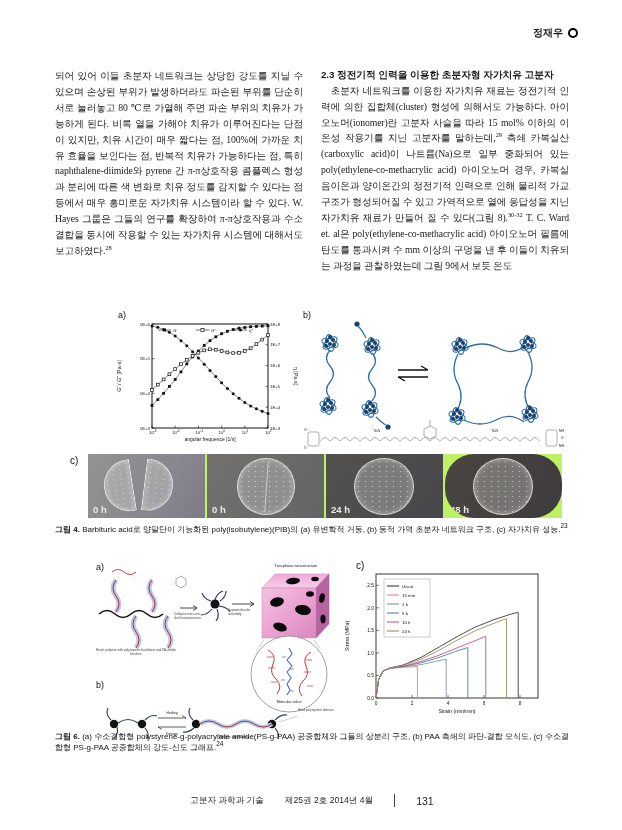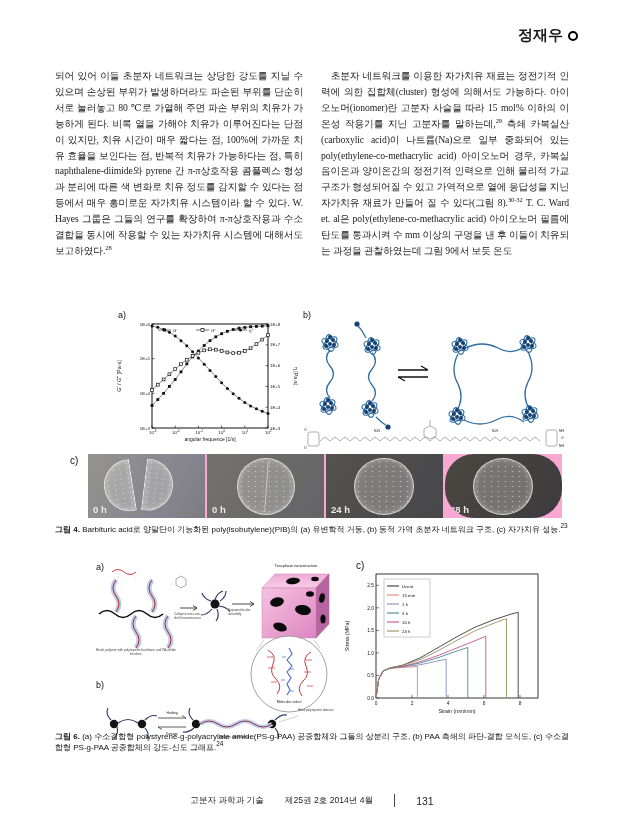--- a/index.html
+++ b/index.html
@@ -1,42 +1,42 @@
 <!DOCTYPE html>
 <html><head>
 <meta charset="utf-8">
 <style>
   html,body{margin:0;padding:0;background:#e8e8e8;}
   .page{position:relative;width:622px;height:830px;background:#ffffff;margin:0 auto;overflow:hidden;
         font-family:"Liberation Serif","DejaVu Serif",serif;color:#1a1a1a;}
   .abs{position:absolute;}
   
   .author{top:26px;right:44px;display:flex;align-items:center;gap:5px;
-          font-family:"Liberation Sans","DejaVu Sans",sans-serif;font-weight:bold;font-size:15px;}
+          font-family:"Liberation Sans","DejaVu Sans",sans-serif;font-weight:bold;font-size:10px;}
   .ring{width:6px;height:6px;border:2.4px solid #000;border-radius:50%;display:inline-block;}
   
   .col{width:248px;font-size:9.7px;line-height:1.64;text-align:justify;letter-spacing:-0.1px;}
   .col p{margin:0;}
   .col-left{left:55px;top:68px;}
   .col-right{left:321px;top:68px;}
   .sec-head{font-family:"Liberation Sans","DejaVu Sans",sans-serif;font-weight:bold;font-size:9.8px;
             margin:0 0 4px 0;line-height:1.5;}
   .indent{text-indent:1em;}
   sup{font-size:6.5px;line-height:0;}
   
   .cap{width:514px;font-family:"Liberation Sans","DejaVu Sans",sans-serif;font-size:8px;line-height:1.4;
        color:#111;text-align:justify;}
   .cap5{left:55px;top:524px;}
   .cap6{left:55px;top:731px;}
   
   svg{display:block;}
   svg text{font-family:"Liberation Sans","DejaVu Sans",sans-serif;fill:#111;}
   .panel-label{position:absolute;font-family:"Liberation Sans","DejaVu Sans",sans-serif;font-size:10px;color:#111;}
   
-  .photos{left:88px;top:454px;width:474px;height:64px;display:flex;gap:2px;background:#f9a8d4;}
+  .photos{left:88px;top:454px;width:474px;height:64px;display:flex;gap:2px;background:#bef264;}
   .photo{position:relative;flex:1 1 0;overflow:hidden;}
   .photo.p1{background:linear-gradient(120deg,#94938f,#86858f 70%,#7d7c82);}
   .photo.p2{background:linear-gradient(120deg,#73726e,#646366);}
   .photo.p3{background:linear-gradient(120deg,#54524e,#47464a);}
   .photo.p4{background:linear-gradient(120deg,#4a4641,#3e3b3e);border-radius:29px;}
   .disc,.half{position:absolute;background:rgba(218,218,212,.34);
       background-image:radial-gradient(rgba(255,255,255,.5) .5px,transparent 1.1px);background-size:7px 5px;
       box-shadow:inset 0 0 6px rgba(255,255,255,.35);}
   .disc{width:56px;height:55px;left:30px;top:4px;border-radius:50%;border:1.4px solid rgba(248,248,242,.75);}
   .p3 .disc,.p4 .disc{left:28px;width:58px;}
@@ -60,20 +60,21 @@
 
   <div class="abs author">
     <span>정재우</span>
     <span class="ring"></span>
   </div>
 
   <div class="abs col col-left">
     <p><span>되어 있어 이들 초분자 네트워크는 상당한 강도를 지닐 수 있으며 손상된 부위가 발생하더라도 파손된 부위를 단순히 서로 눌러놓고 80 ℃로 가열해 주면 파손 부위의 치유가 가능하게 된다. 비록 열을 가해야 치유가 이루어진다는 단점이 있지만, 치유 시간이 매우 짧다는 점, 100%에 가까운 치유 효율을 보인다는 점, 반복적 치유가 가능하다는 점, 특히 naphthalene-diimide와 pyrene 간 π-π상호작용 콤플렉스 형성과 분리에 따른 색 변화로 치유 정도를 감지할 수 있다는 점 등에서 매우 흥미로운 자가치유 시스템이라 할 수 있다. W. Hayes 그룹은 그들의 연구를 확장하여 π-π상호작용과 수소결합을 동시에 작용할 수 있는 자가치유 시스템에 대해서도 보고하였다.</span><sup>28</sup></p>
   </div>
   <div class="abs col col-right">
+    <p class="sec-head">2.3 정전기적 인력을 이용한 초분자형 자가치유 고분자</p>
     <p class="indent"><span>초분자 네트워크를 이용한 자가치유 재료는 정전기적 인력에 의한 집합체(cluster) 형성에 의해서도 가능하다. 아이오노머(ionomer)란 고분자 사슬을 따라 15 mol% 이하의 이온성 작용기를 지닌 고분자를 말하는데,</span><sup>29</sup><span> 측쇄 카복실산(carboxylic acid)이 나트륨(Na)으로 일부 중화되어 있는 poly(ethylene-co-methacrylic acid) 아이오노머 경우, 카복실 음이온과 양이온간의 정전기적 인력으로 인해 물리적 가교 구조가 형성되어질 수 있고 가역적으로 열에 응답성을 지닌 자가치유 재료가 만들어 질 수 있다(그림 8).</span><sup>30-32</sup><span> T. C. Ward et. al은 poly(ethylene-co-methacrylic acid) 아이오노머 필름에 탄도를 통과시켜 수 mm 이상의 구멍을 낸 후 이들이 치유되는 과정을 관찰하였는데 그림 9에서 보듯 온도</span></p>
   </div>
 
   <svg id="fig5a-svg" class="abs" style="left:112px;top:308px;" width="190" height="154" viewBox="0 0 190 154">
       <text x="6" y="10" font-size="9">a)</text>
       <rect x="40" y="16" width="116" height="104" fill="none" stroke="#111" stroke-width="1"></rect>
       <line x1="40" y1="120" x2="42.5" y2="120" stroke="#111" stroke-width="0.6"></line>
       <text x="38" y="121.6" font-size="4.3" text-anchor="end">1E+3</text>
       <line x1="40" y1="85.33333333333334" x2="42.5" y2="85.33333333333334" stroke="#111" stroke-width="0.6"></line>
       <text x="38" y="86.93333333333334" font-size="4.3" text-anchor="end">1E+4</text>

